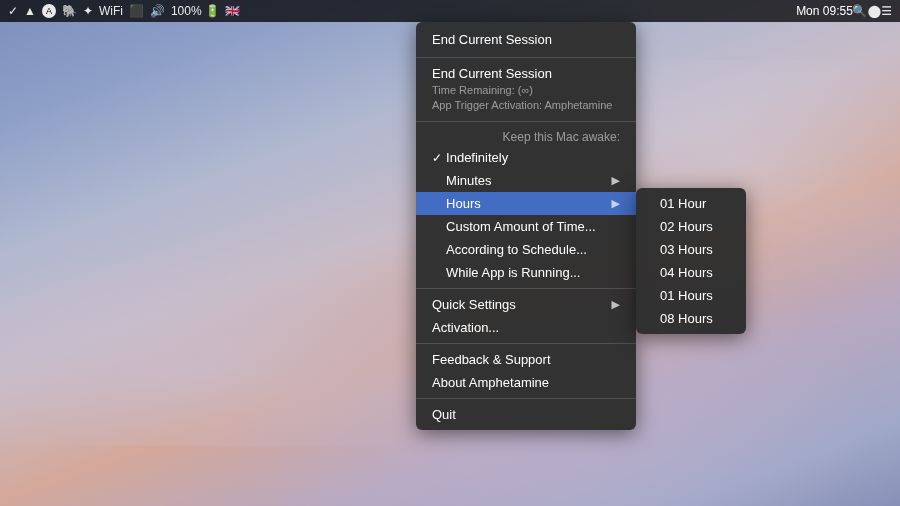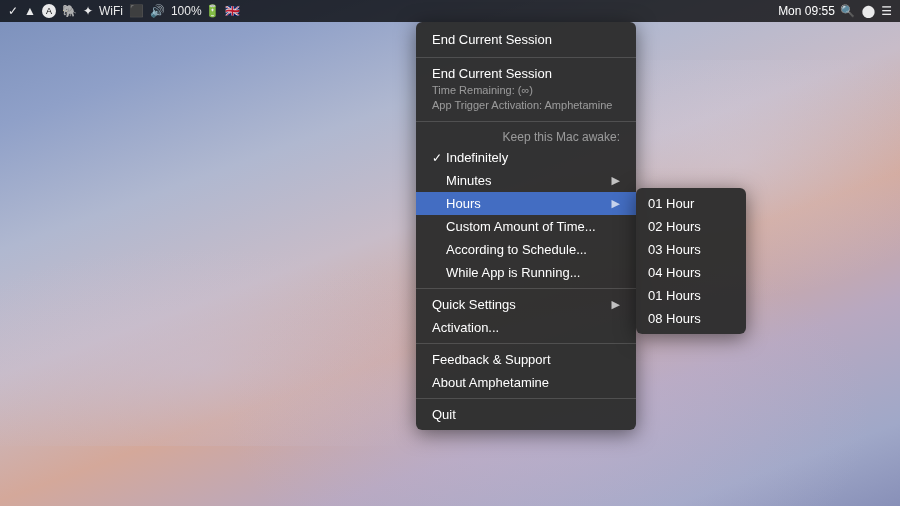--- a/index.html
+++ b/index.html
@@ -72,21 +72,20 @@
 
     .menubar-left {
       display: flex;
       align-items: center;
       gap: 6px;
     }
 
     .menubar-right {
       display: flex;
       align-items: center;
-      gap: 6px;
       color: white;
       font-size: 12px;
     }
 
     .menubar-icon {
       color: white;
       font-size: 12px;
       opacity: 0.9;
     }
 
@@ -161,21 +160,21 @@
       left: 220px;
       width: 110px;
       background: rgba(45, 45, 45, 0.97);
       border-radius: 6px;
       box-shadow: 0 4px 20px rgba(0,0,0,0.5);
       padding: 4px 0;
       z-index: 300;
     }
 
     .submenu-item {
-      padding: 4px 12px;
+      padding: 4px 24px;
       font-size: 13px;
       color: white;
       cursor: pointer;
       white-space: nowrap;
     }
 
     .end-session-top {
       padding: 6px 16px;
       font-size: 13px;
       color: white;

